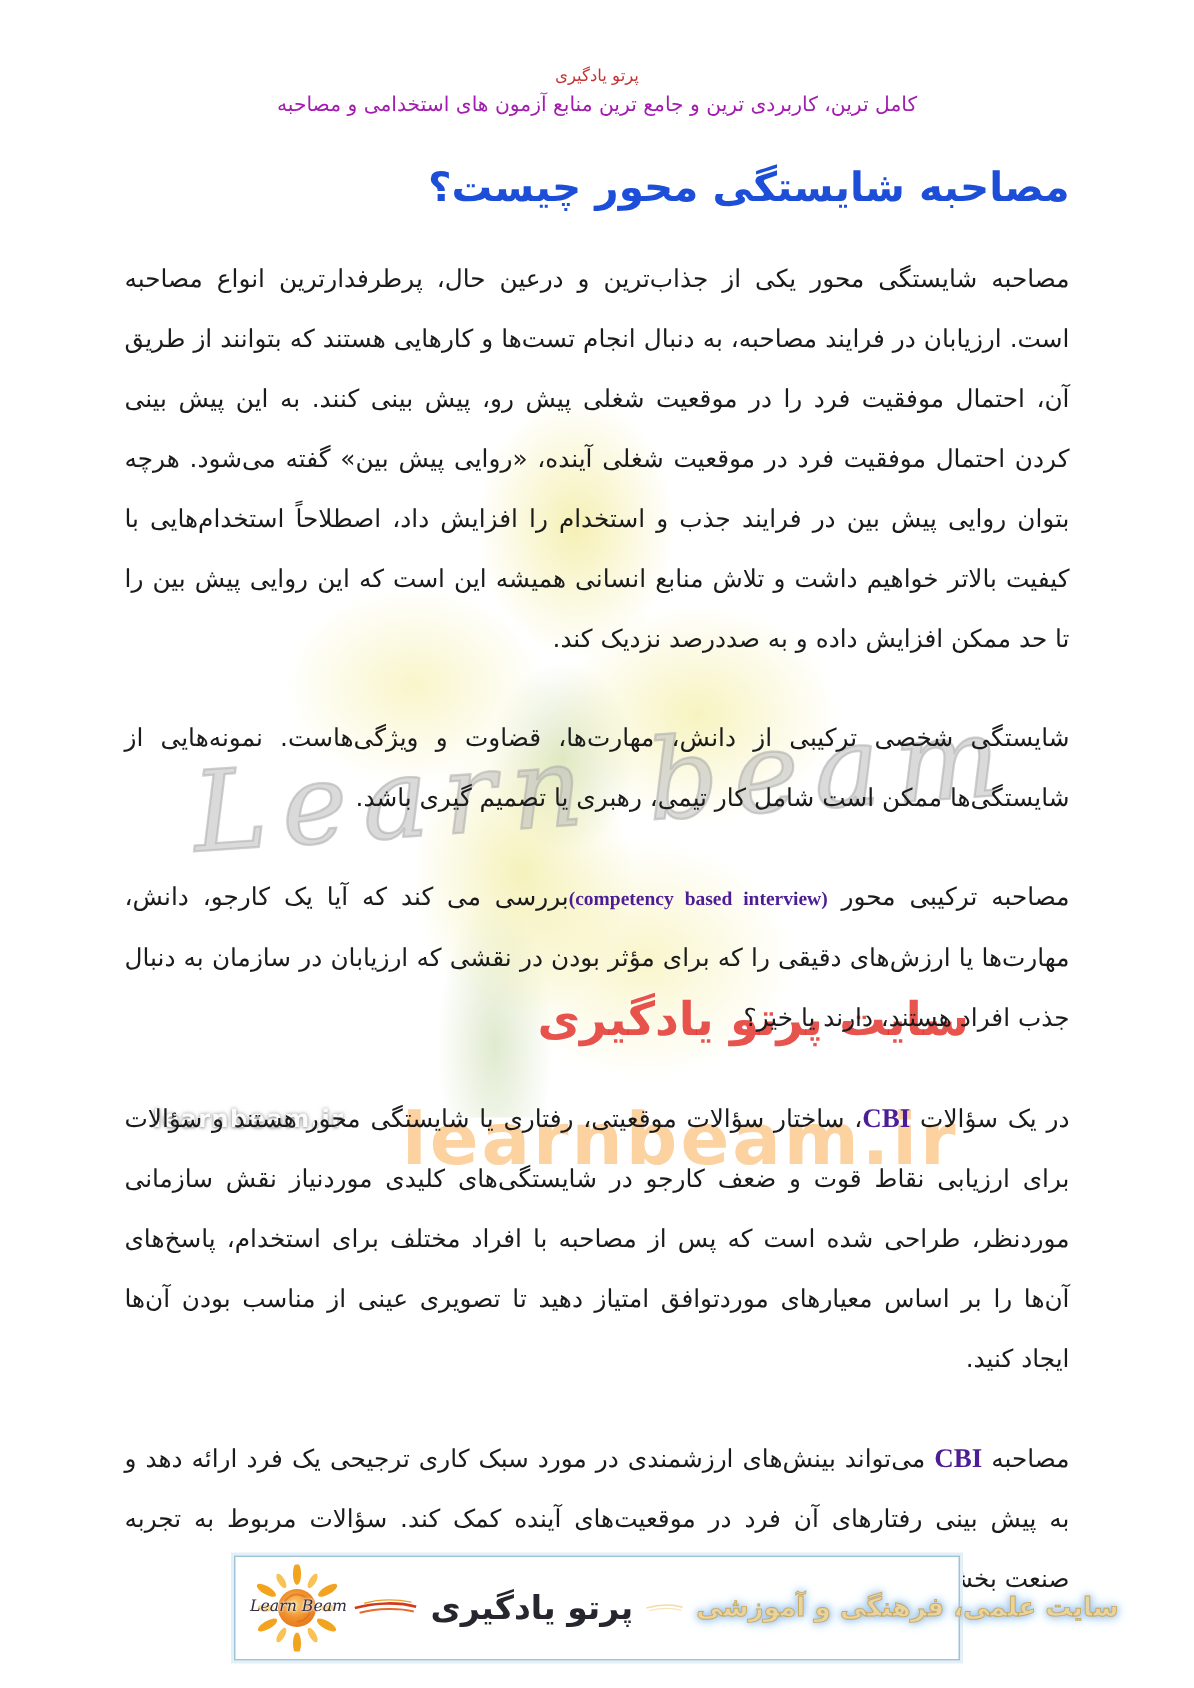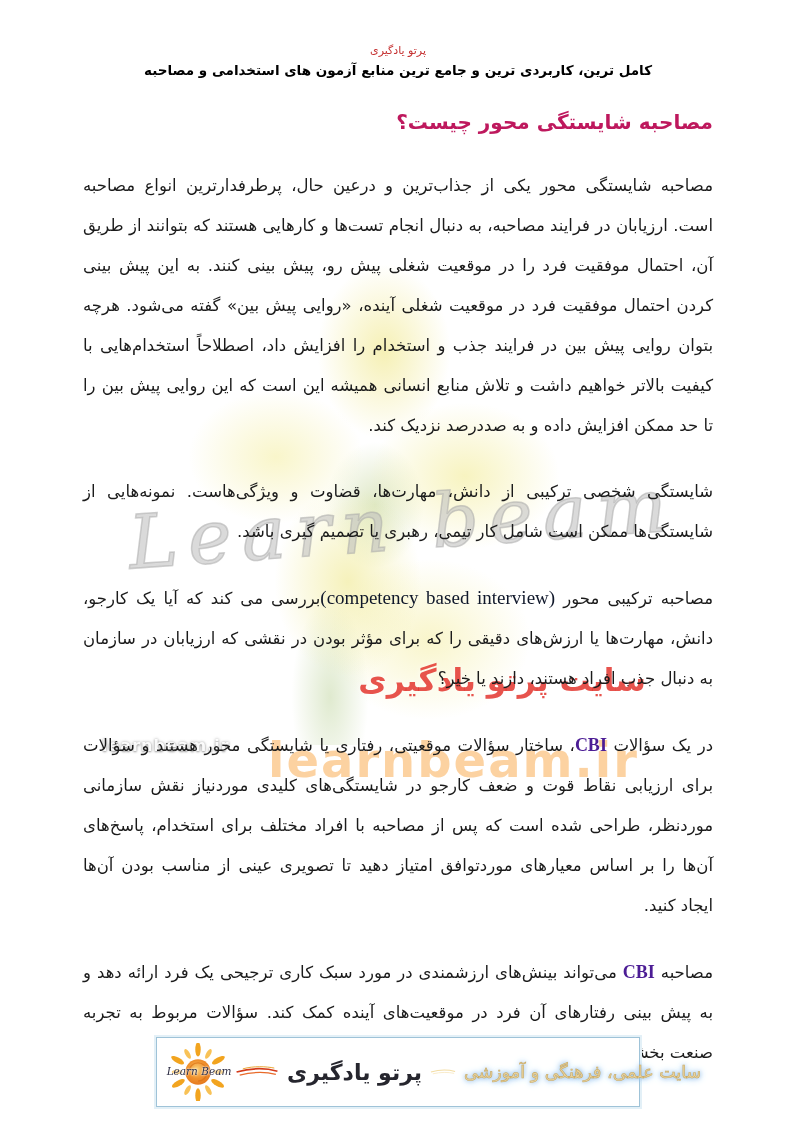--- a/index.html
+++ b/index.html
@@ -46,39 +46,39 @@
   .wm-url-orange{
     position:absolute;left:268px;top:732px;
     font-size:48px;font-weight:bold;letter-spacing:2px;
     color:rgba(247,148,30,0.42);
     text-shadow:0 0 5px rgba(255,255,255,.9);
   }
 
   
   .doc-header{position:absolute;top:44px;left:0;right:0;text-align:center;z-index:2;}
   .doc-header .site-name{font-size:11px;color:#c53131;margin-bottom:5px;}
-  .doc-header .tagline{font-size:13.5px;font-weight:bold;color:#000000;}
+  .doc-header .tagline{font-size:13.5px;font-weight:normal;color:#a21caf;}
 
   
   .doc-title{
     position:absolute;top:110px;right:83px;z-index:2;margin:0;
-    direction:rtl;font-size:20px;font-weight:bold;color:#be185d;
+    direction:rtl;font-size:27px;font-weight:bold;color:#1d4ed8;
   }
 
   
   .doc-body{
     position:absolute;top:166px;right:83px;left:83px;z-index:2;
     direction:rtl;text-align:justify;
     font-size:16.5px;line-height:40px;color:#1b1b1b;
   }
   .doc-body p{margin:0 0 26px 0;}
   .doc-body p:last-child{margin-bottom:0;}
   .en-term{
-    font-family:"Liberation Serif",serif;font-weight:normal;font-size:19px;
-    direction:ltr;unicode-bidi:isolate;color:#0f172a;
+    font-family:"Liberation Serif",serif;font-weight:bold;font-size:13px;
+    direction:ltr;unicode-bidi:isolate;color:#4c1d95;
   }
   .en-abbr{
     font-family:"Liberation Serif",serif;font-weight:bold;font-size:18px;
     direction:ltr;unicode-bidi:isolate;color:#4c1d95;margin-top:48px;
   }
 
   
   .footer-banner{
     position:absolute;left:156px;top:1037px;width:484px;height:70px;z-index:3;
     background:#ffffff;border:1px solid #9fc3d8;box-shadow:0 0 0 2px #e3f0f7;
@@ -91,21 +91,21 @@
     color:#2e2e44;text-shadow:0 0 2px #fff,0 0 2px #fff;white-space:nowrap;
   }
   .swoosh{flex:0 0 auto;}
   .swoosh-mid{opacity:.55;}
   .footer-brand{
     flex:0 0 auto;direction:rtl;font-size:22px;font-weight:bold;color:#26262e;
     text-shadow:0 1px 0 rgba(255,255,255,.6);white-space:nowrap;
   }
   .footer-tagline{
     flex:1 1 auto;direction:rtl;text-align:left;white-space:nowrap;
-    font-size:17.5px;font-weight:normal;color:#e9d4a0;letter-spacing:.5px;
+    font-size:17.5px;font-weight:bold;color:#e9d4a0;letter-spacing:.5px;
     -webkit-text-stroke:.6px #c9a860;
     text-shadow:0 0 4px #7fb2e5,0 0 7px #a8cdf0,0 0 10px #bcd9f2;
   }
 </style>
 </head>
 <body>
 
 <div class="page">
 
   <div class="wm-layer">

